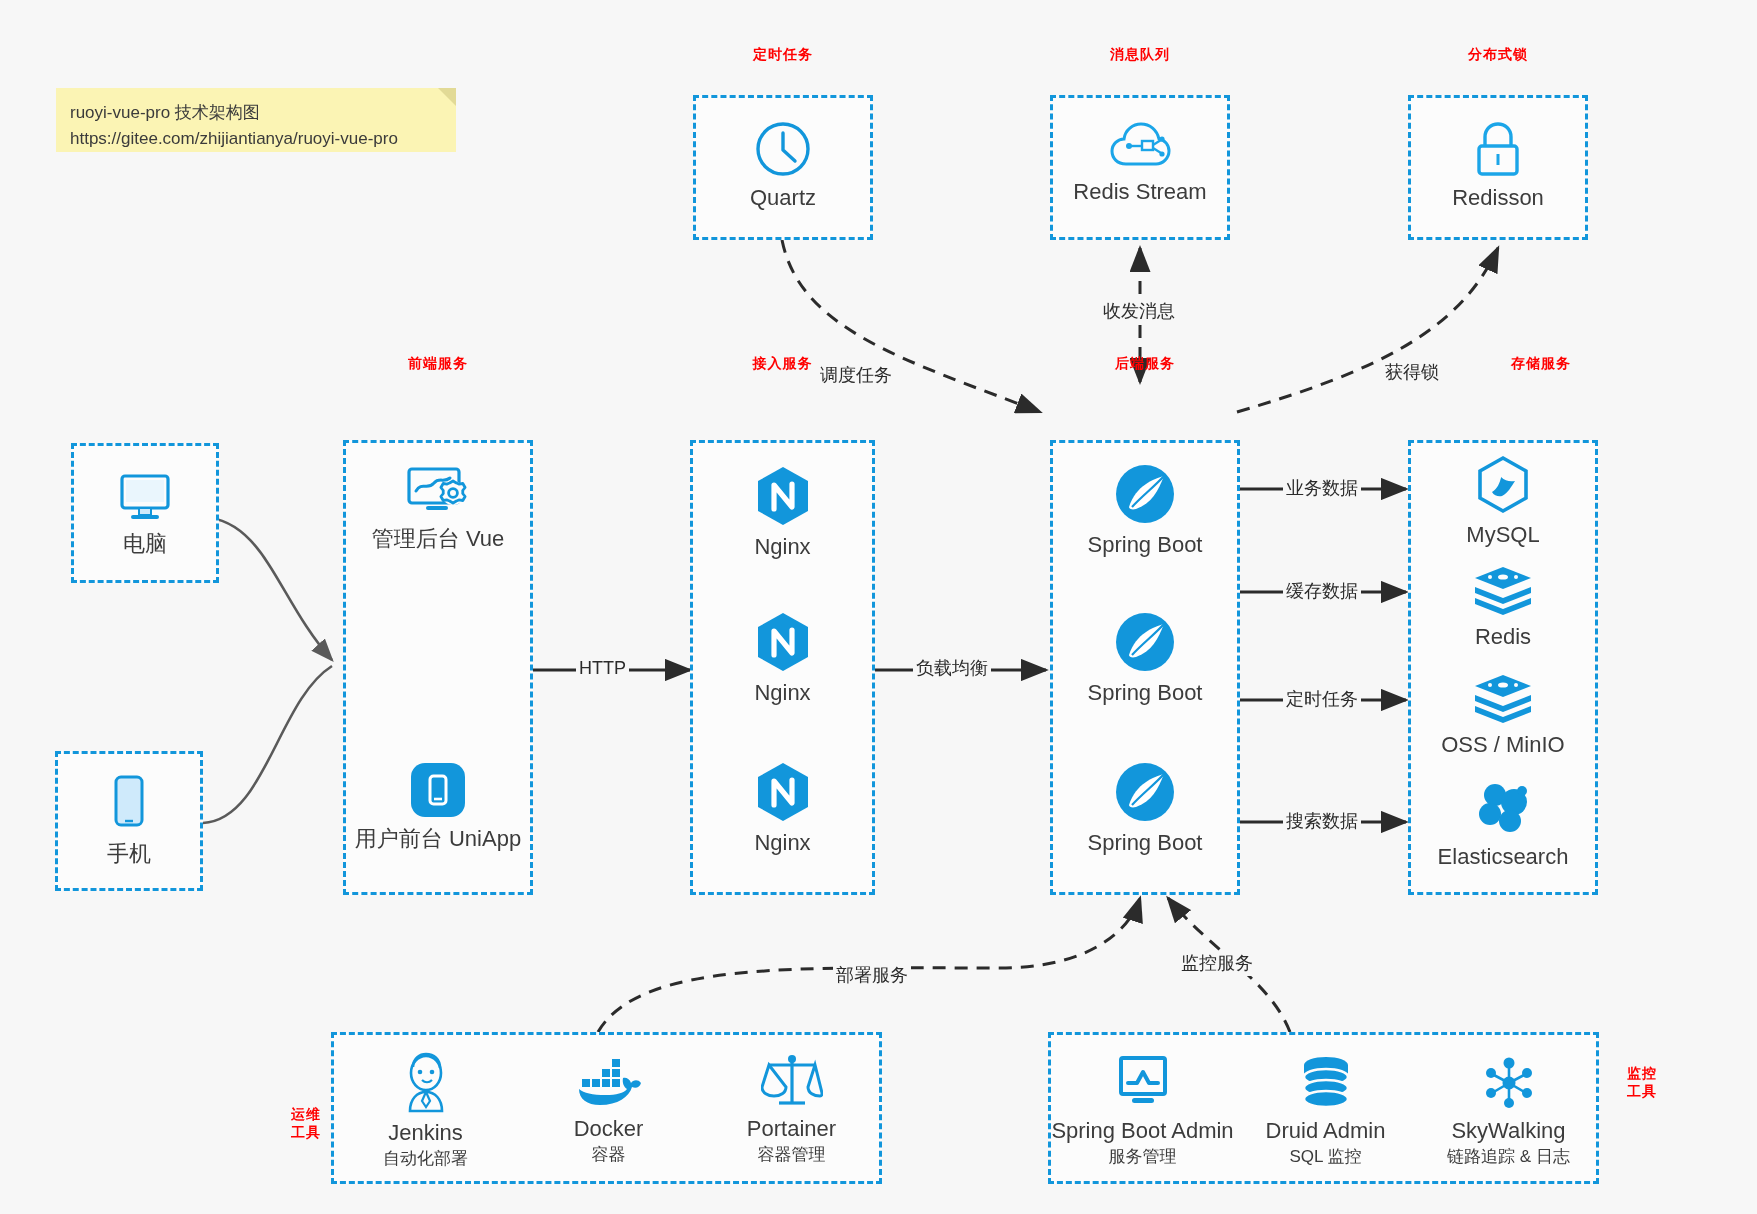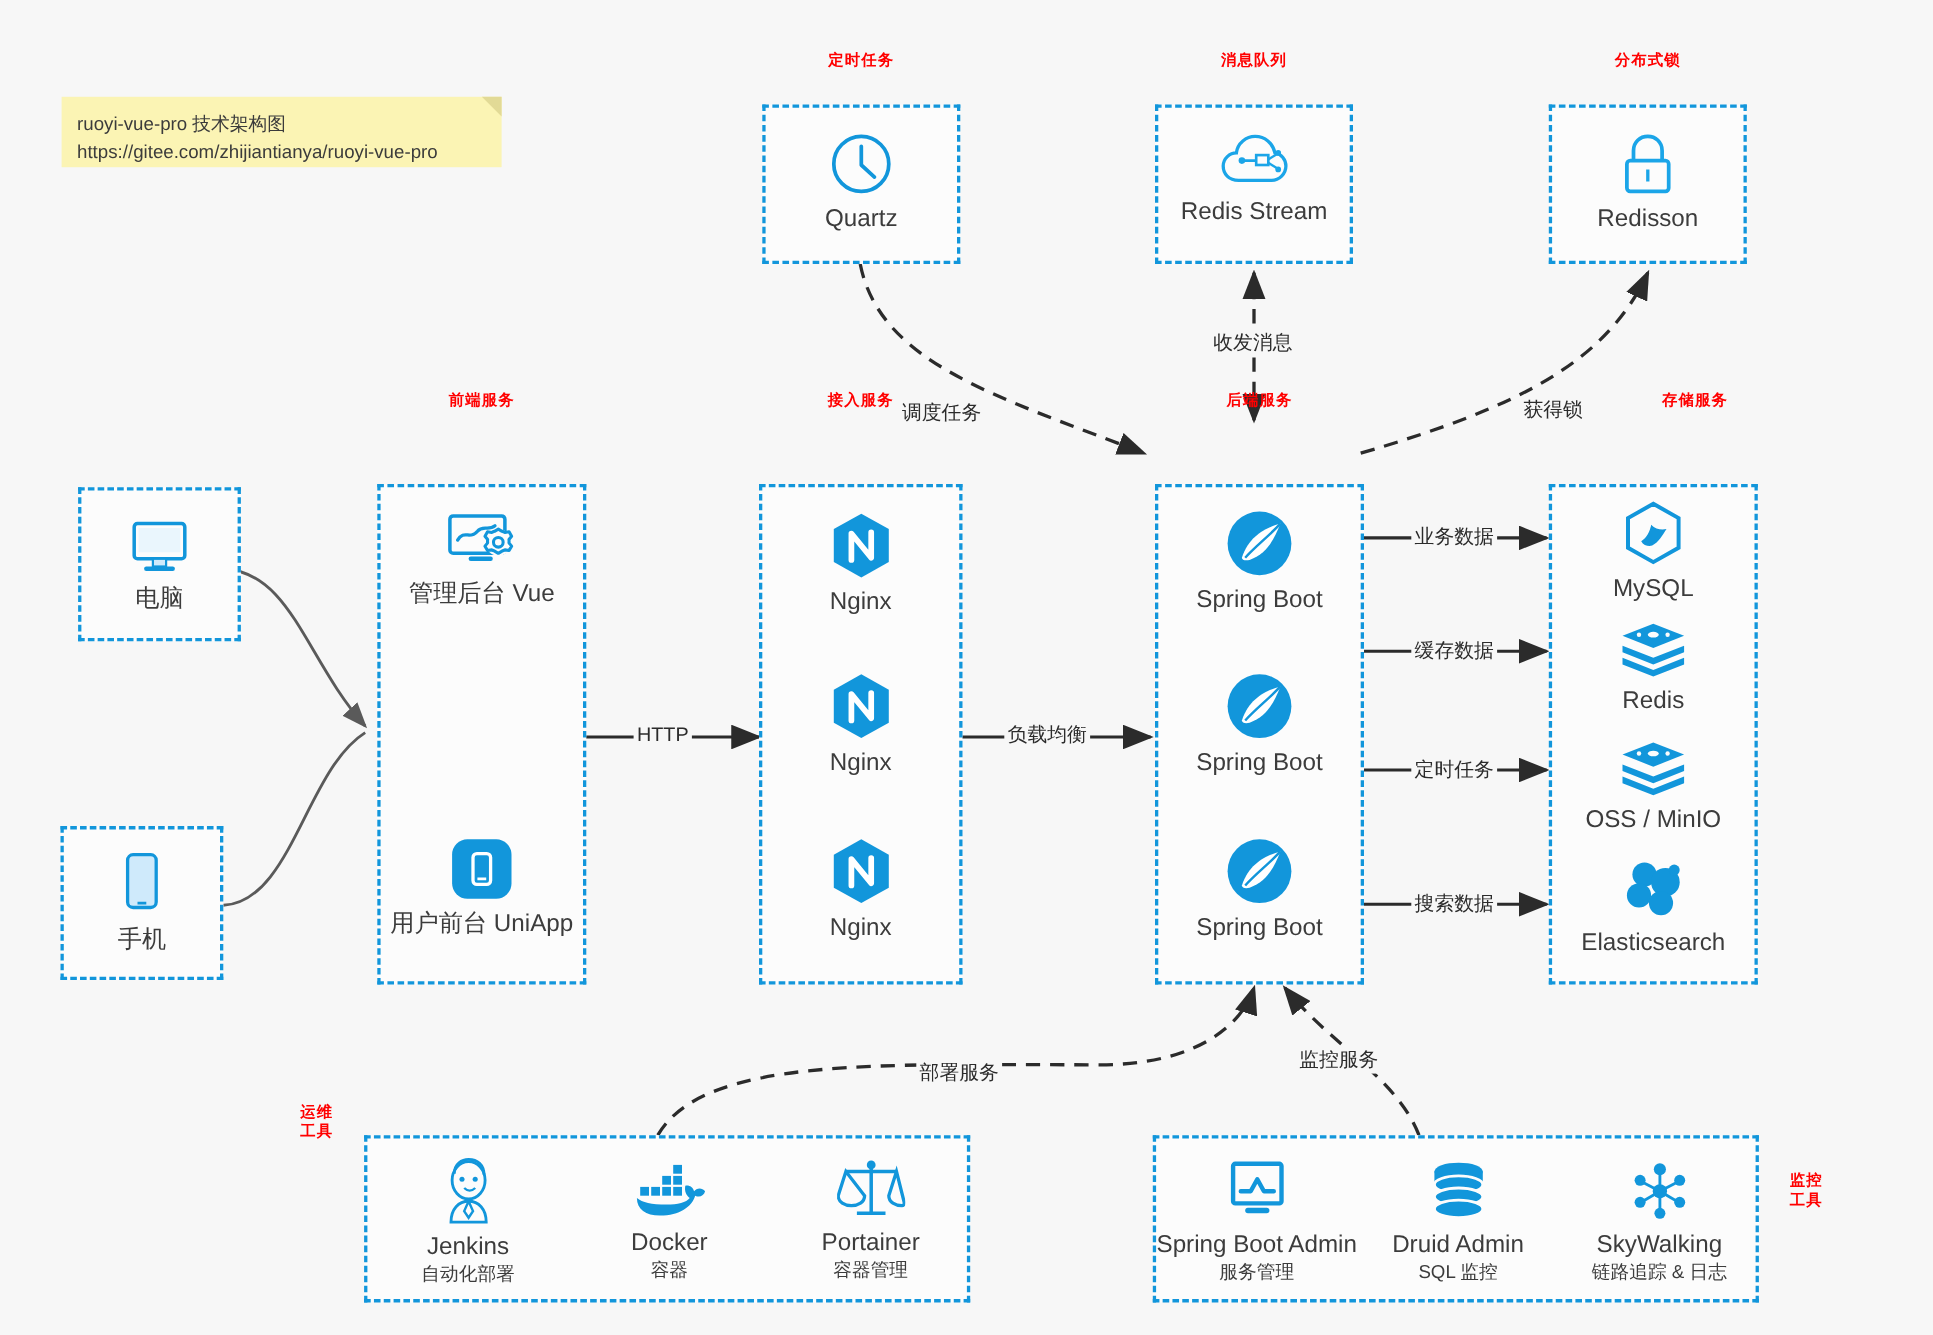--- a/index.html
+++ b/index.html
@@ -351,21 +351,21 @@
           <circle cx="40" cy="21" r="13" fill="#1296db"></circle>
           <circle cx="16" cy="33" r="11" fill="#1296db"></circle>
           <circle cx="36" cy="40" r="11" fill="#1296db"></circle>
           <circle cx="48" cy="10" r="5" fill="#1296db"></circle>
         </svg>
       </span>
       <span class="lbl">Elasticsearch</span>
     </div>
   </div>
 
-  <div class="caption two-line" style="left:255px;top:1003px;width:66px;">
+  <div class="caption two-line" style="left:255px;top:1106px;width:66px;text-align:right;">
     <div>运维</div>
     <div>工具</div>
   </div>
   <div class="box" style="left:331px;top:1032px;width:551px;height:152px;">
     <div class="node" style="top:16px;left:0;width:183px;">
       <span class="ico">
         <svg width="56" height="62" viewBox="0 0 56 62">
           <ellipse cx="28" cy="22" rx="15" ry="17" fill="none" stroke="#1296db" stroke-width="2.6"></ellipse>
           <path d="M15 16 C15 7 22 3 28 3 C36 3 42 8 42 17" fill="none" stroke="#1296db" stroke-width="2.6"></path>
           <circle cx="22" cy="21" r="2.3" fill="#1296db"></circle>

